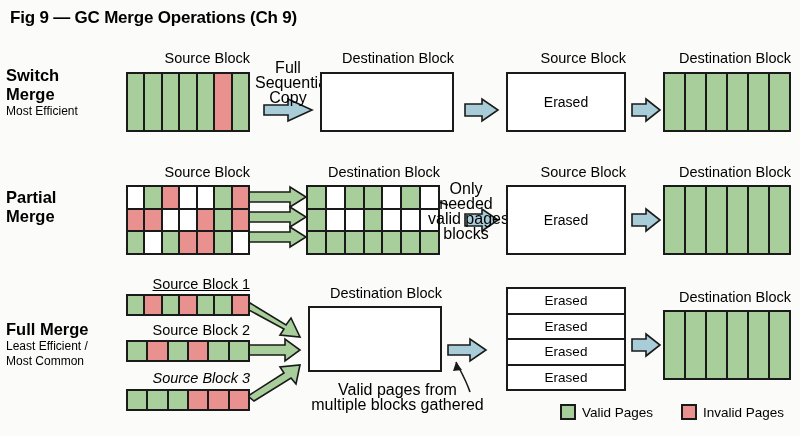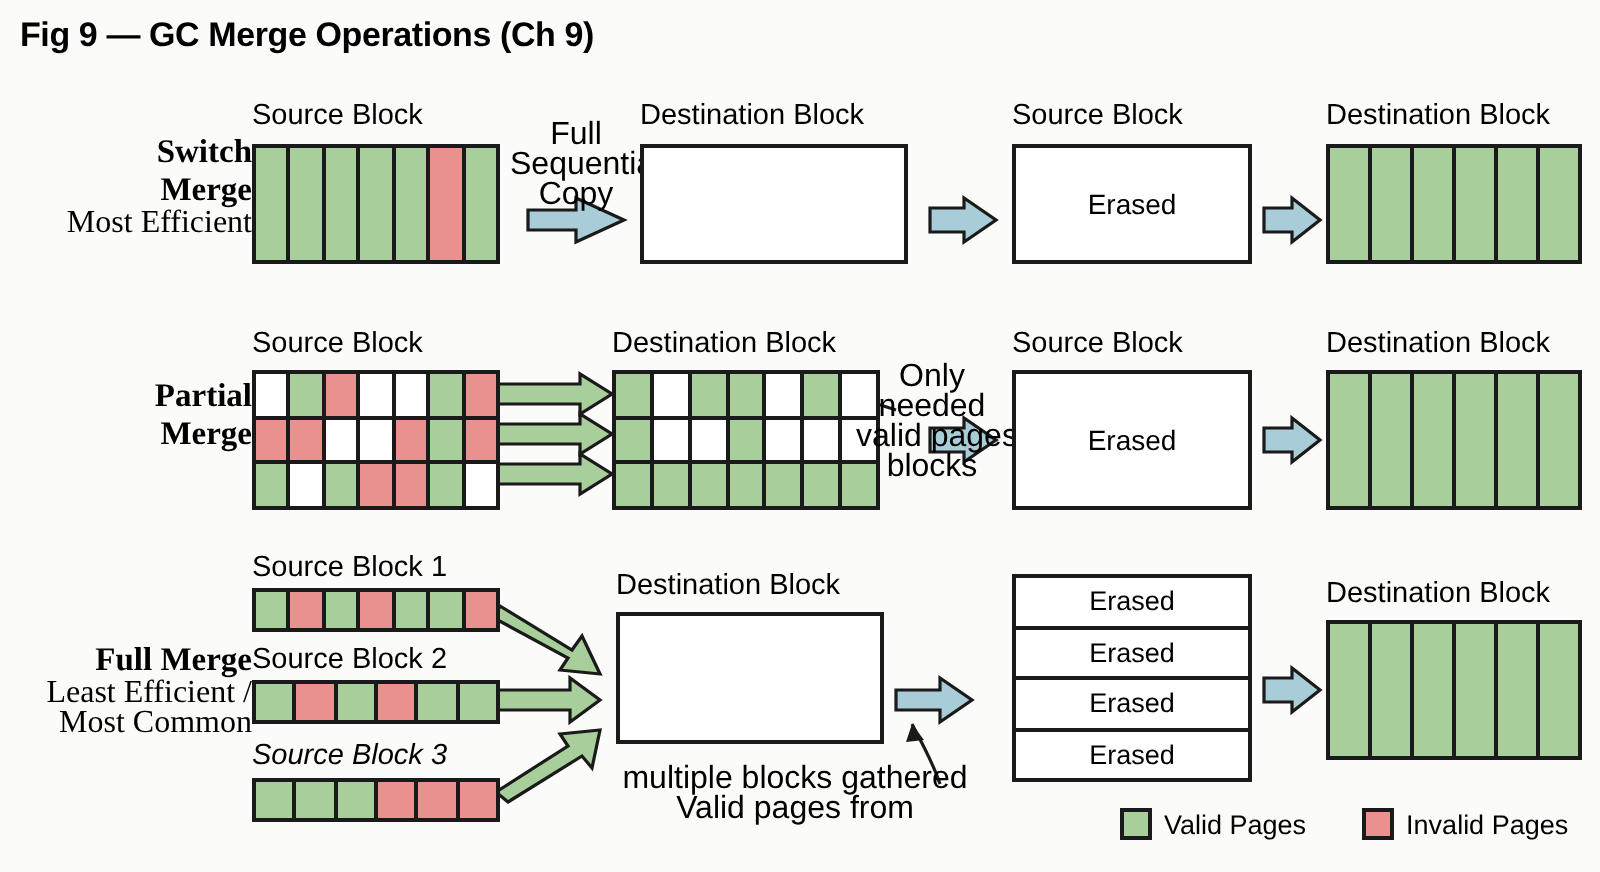--- a/index.html
+++ b/index.html
@@ -29,44 +29,43 @@
     left: 10px;
     top: 8px;
     font-size: 17px;
     font-weight: bold;
     letter-spacing: -0.2px;
     white-space: nowrap;
   }
 
   
   .row-label {
-    text-align: right;
+    text-align: left;
     width: 120px;
     left: 6px;
-    font-family: Liberation Serif, serif;
   }
   .row-label .big {
     font-size: 16.5px;
     font-weight: bold;
     line-height: 19px;
     white-space: nowrap;
   }
   .row-label .small {
-    font-size: 16px;
+    font-size: 12px;
     font-weight: normal;
     line-height: 15px;
     white-space: nowrap;
   }
 
   
   .cap {
     font-size: 14.5px;
     line-height: 16px;
     white-space: nowrap;
-    text-align: left;
+    text-align: right;
   }
 
   
   .block {
     box-sizing: border-box;
     border: 2.2px solid #1a1a1a;
     background: #ffffff;
     display: flex;
     overflow: hidden;
   }
@@ -379,21 +378,21 @@
       <div class="cell v"></div>
     </div>
   </div>
 
   <div class="abs row-label" style="left:6px; top:320px;">
     <div class="big">Full Merge</div>
     <div class="small">Least Efficient /</div>
     <div class="small">Most Common</div>
   </div>
 
-  <div class="abs cap" style="left:126px; top:276px; width:124px;">Source Block 1</div>
+  <div class="abs cap" style="left:126px; top:276px; width:124px;text-decoration:underline;">Source Block 1</div>
   <div class="abs block" style="left:126px; top:294px; width:124px; height:22px;">
     <div class="cellrow">
       <div class="cell v"></div>
       <div class="cell i"></div>
       <div class="cell v"></div>
       <div class="cell i"></div>
       <div class="cell v"></div>
       <div class="cell v"></div>
       <div class="cell i"></div>
     </div>
@@ -420,22 +419,22 @@
       <div class="cell i"></div>
       <div class="cell i"></div>
       <div class="cell i"></div>
     </div>
   </div>
 
   <div class="abs cap" style="left:308px; top:285px; width:134px;">Destination Block</div>
   <div class="abs block" style="left:308px; top:306px; width:134px; height:66px;"></div>
 
   <div class="abs note" style="left:305px; top:382px; width:185px;">
+    <div>Valid pages from</div>
     <div>multiple blocks gathered</div>
-    <div>Valid pages from</div>
   </div>
 
   <div class="abs erased-stack" style="left:506px; top:287px; width:120px; height:104px;">
     <div class="erased-slot">
         <span>Erased</span>
       </div>
     <div class="erased-slot">
         <span>Erased</span>
       </div>
     <div class="erased-slot">

